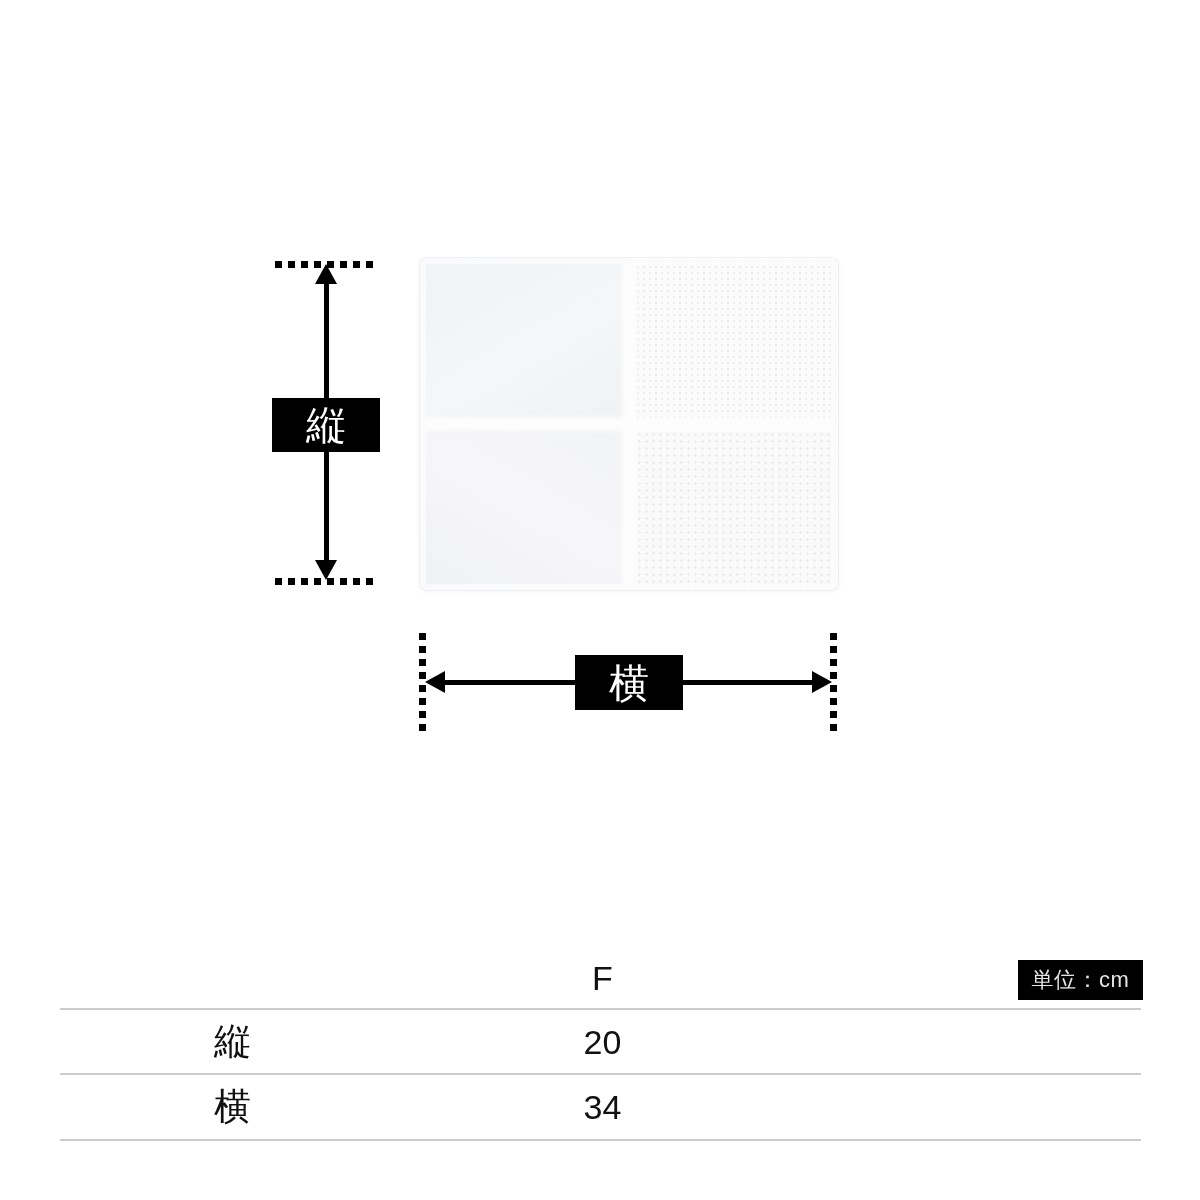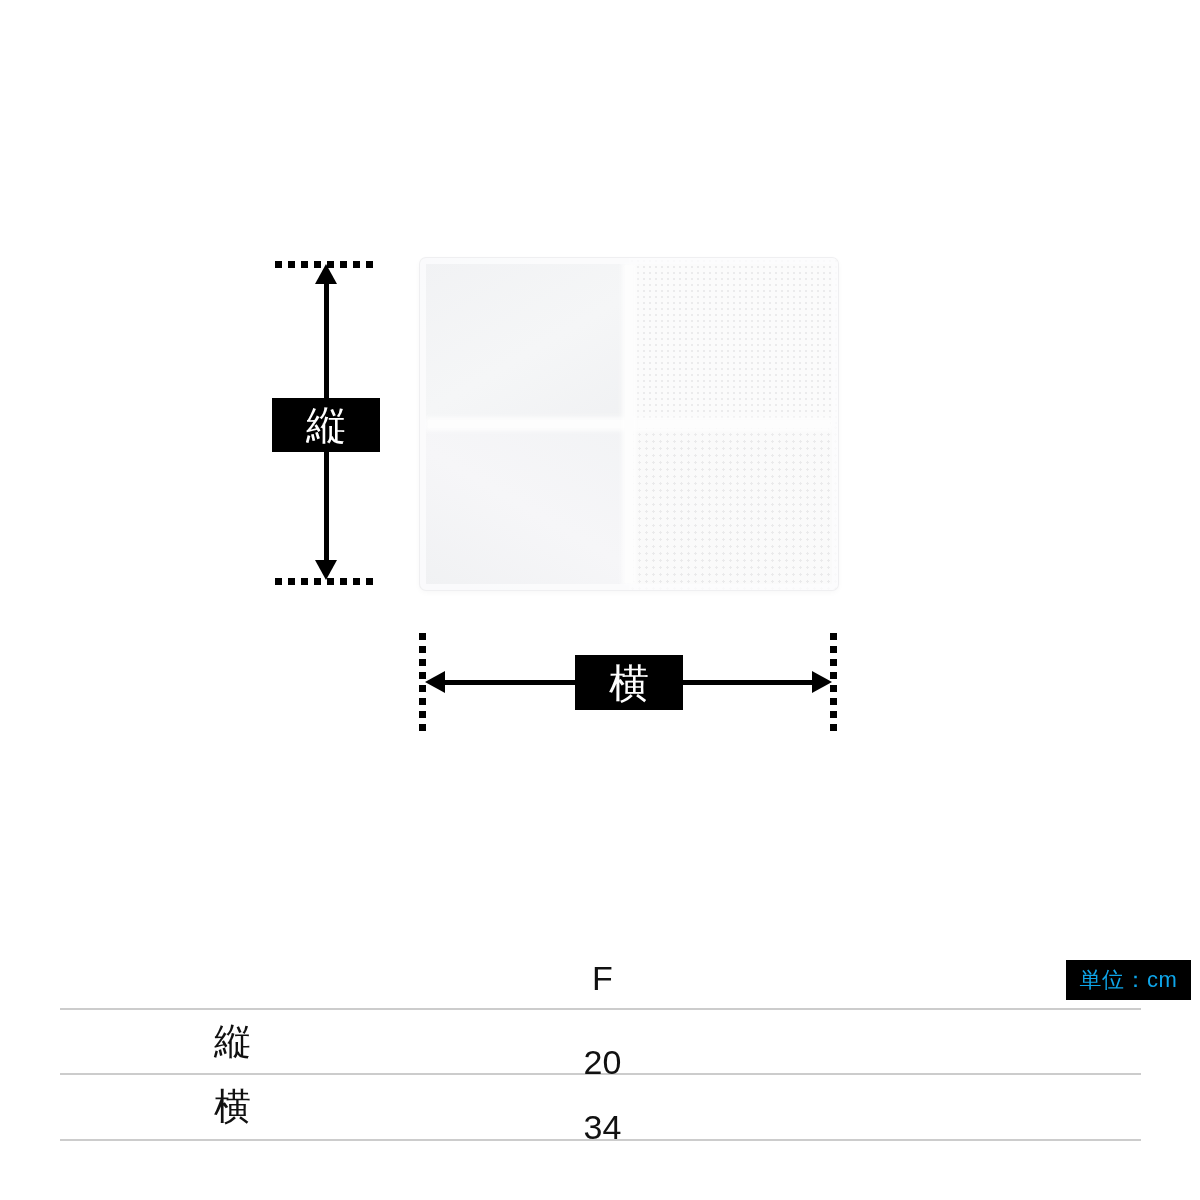--- a/index.html
+++ b/index.html
@@ -110,31 +110,31 @@
   }
   .tbl-header-size {
     position: absolute;
     left: 405px; top: 952px; width: 395px; height: 52px;
     display: flex; align-items: center; justify-content: center;
     font-size: 34px; font-weight: 500; color: #111;
   }
   .unit-badge {
     position: absolute;
     left: 1018px; top: 960px; width: 125px; height: 40px;
-    background: #000; color: #0ea5e9;
+    background: #000; color: #e5e5e5;
     display: flex; align-items: center; justify-content: center;
-    font-size: 22px; font-weight: 500; letter-spacing: 0.5px; margin-left: 48px;
+    font-size: 22px; font-weight: 500; letter-spacing: 0.5px;
   }
   .cell {
     position: absolute;
     display: flex; align-items: center; justify-content: center;
     color: #111;
   }
   .cell.label { left: 60px; width: 345px; font-size: 37px; font-weight: 500; }
-  .cell.value { left: 405px; width: 395px; font-size: 34px; font-weight: 400; margin-top: 20px; }
+  .cell.value { left: 405px; width: 395px; font-size: 34px; font-weight: 400; }
   .row1 { top: 1011px; height: 62px; }
   .row2 { top: 1076px; height: 62px; }
 </style>
 </head>
 <body>
 
 <div class="canvas">
 
   <div class="dotted-h" style="left:275px; top:261px; width:101px;"></div>
   <div class="dotted-h" style="left:275px; top:578px; width:101px;"></div>

